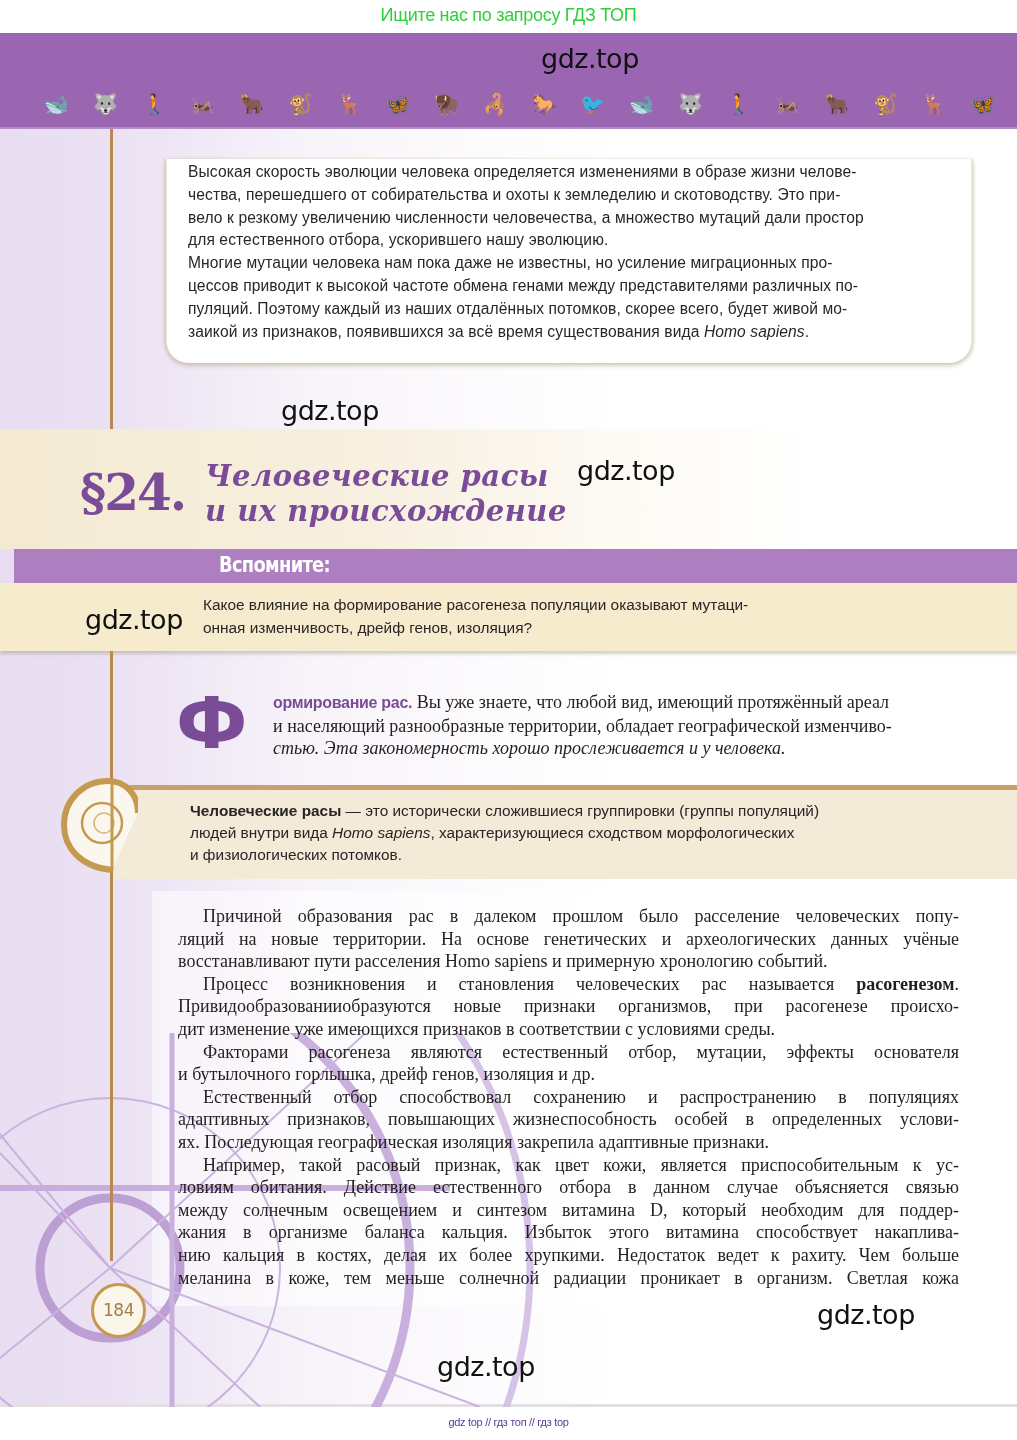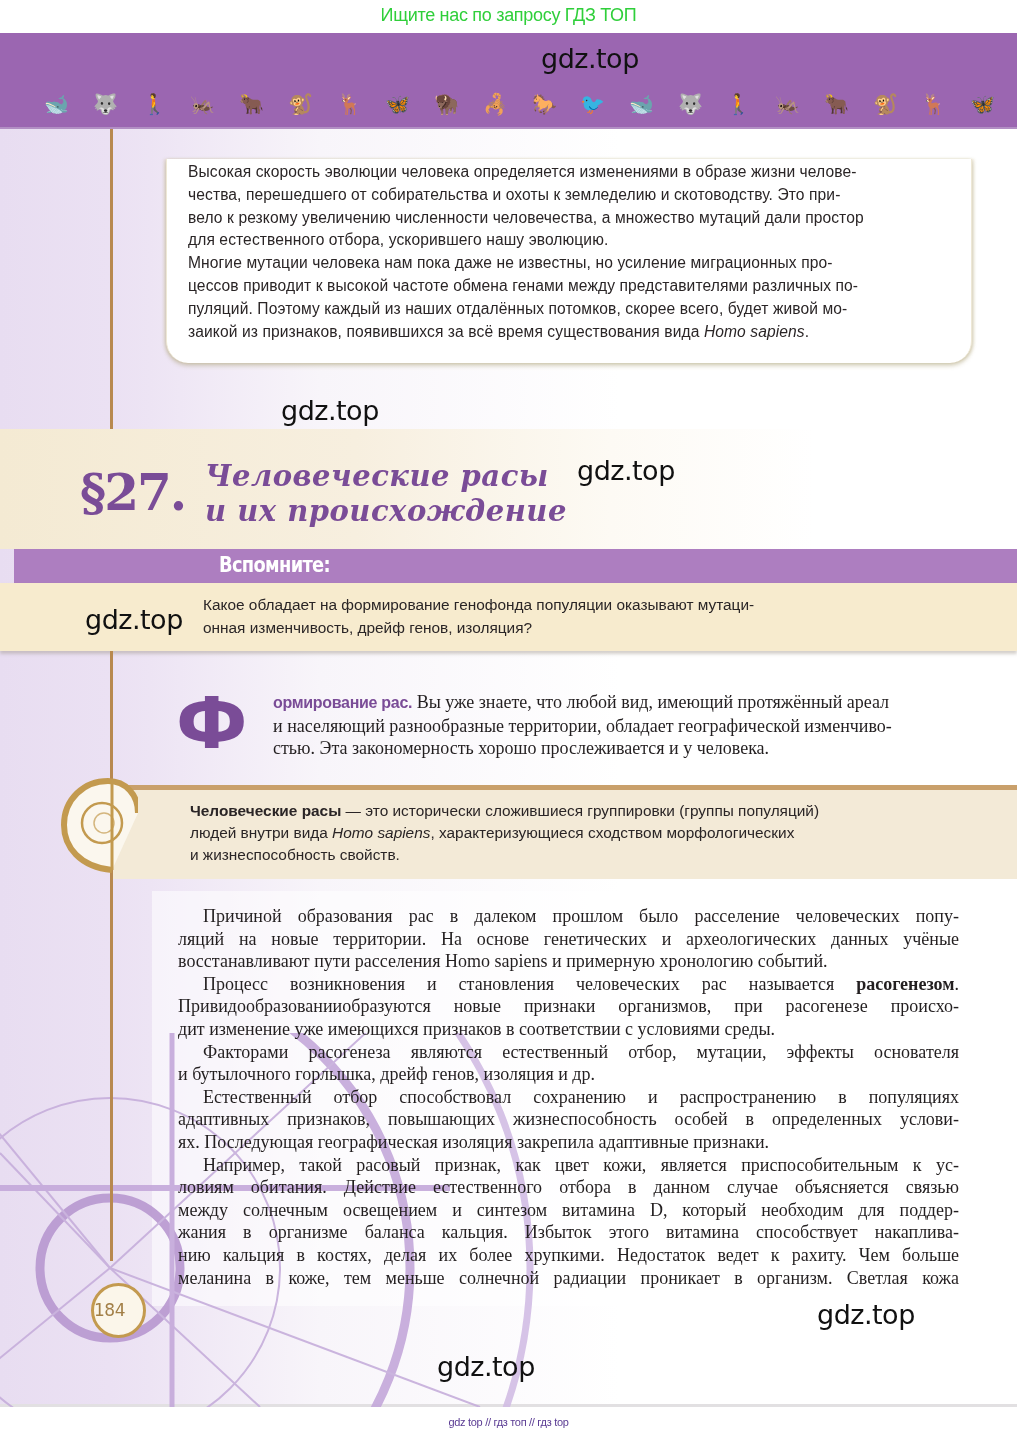--- a/index.html
+++ b/index.html
@@ -40,42 +40,42 @@
     .recall-body { position: absolute; left: 0; top: 550px; width: 1017px; height: 68px; background: #f7ebce;
       box-shadow: 0 3px 3px rgba(160,150,140,0.45); }
     .recall-text { position: absolute; left: 203px; top: 11px; width: 660px; font-size: 15.4px; line-height: 22.5px; color: #2a2526; }
     .recall-text span { display: block; }
 
     .intro { position: absolute; left: 176px; top: 658px; width: 785px; height: 80px; }
     .dropcap { position: absolute; left: 0; top: -4px; font-family: "DejaVu Sans", sans-serif; font-weight: bold; color: #7a4c97; font-size: 72px; line-height: 72px; }
     .intro-text { position: absolute; left: 64px; top: 0px; width: 719px; font-family: "Liberation Serif", serif; font-size: 18px; line-height: 22.5px; text-align: justify; color: #231f20; }
     .intro-text .lead { font-family: "Liberation Sans", sans-serif; font-weight: bold; color: #7a4c97; font-size: 16px; letter-spacing: -0.3px; }
     .intro-text span.l { display: block; margin-left: 33px; }
-    .intro-text .l3 { margin-left: -2px; }
+    .intro-text .l3 { margin-left: -2px; font-style: italic; }
 
     .def-box { position: absolute; left: 110px; top: 752px; width: 989px; height: 94px; background: #f3ead7;
       border-top: 5px solid #c9a06b; }
     .def-text { position: absolute; left: 80px; top: 10px; width: 754px; font-size: 15.4px; line-height: 22px; color: #2a2526; text-align: justify; }
     .def-text b { font-weight: bold; }
     .def-text em { font-style: italic; }
     .def-text span.l { display: block; }
     .spiral { position: absolute; left: 60px; top: 742px; width: 78px; height: 100px; z-index: 4; }
 
     .body-text { position: absolute; left: 178px; top: 872px; width: 781px; font-family: "Liberation Serif", serif; font-size: 18px; line-height: 22.6px; color: #231f20; }
     .body-text .ln { display: block; white-space: nowrap; text-align: justify; text-align-last: justify; }
     .body-text .ln.last { text-align-last: left; }
     .body-text .ind { padding-left: 25px; }
     .body-text b { font-weight: bold; }
 
     .body-panel { position: absolute; left: 152px; top: 858px; width: 865px; height: 415px; background: rgba(255,255,255,0.55); }
 
     .deco { position: absolute; left: 0; top: 1000px; width: 700px; height: 374px; z-index: 1; pointer-events: none; }
 
     .page-num { position: absolute; left: 91px; top: 1250px; width: 55px; height: 55px; border-radius: 50%; border: 3px solid #c39a4f; background: #fbf6ea;
-      font-family: "DejaVu Sans", sans-serif; font-size: 17px; color: #a27f47; text-align: left; line-height: 49px; z-index: 5; letter-spacing: -0.5px; }
+      font-family: "DejaVu Sans", sans-serif; font-size: 17px; color: #a27f47; text-align: center; line-height: 49px; z-index: 5; letter-spacing: -0.5px; }
 
     .bottom-rule { position: absolute; left: 0; top: 1404px; width: 1017px; height: 3px; background: #e2e0e2; }
     .footer { position: absolute; left: 0; top: 1407px; width: 1017px; height: 33px; background: #fff; text-align: center; font-size: 11px; line-height: 30px; color: #5a3b93; letter-spacing: -0.3px; }
   </style>
 </head>
 <body>
 
 <div class="top-banner">Ищите нас по запросу ГДЗ ТОП</div>
 
 <div class="page">
@@ -135,52 +135,52 @@
       <span>Многие мутации человека нам пока даже не известны, но усиление миграционных про-</span>
       <span>цессов приводит к высокой частоте обмена генами между представителями различных по-</span>
       <span>пуляций. Поэтому каждый из наших отдалённых потомков, скорее всего, будет живой мо-</span>
       <span><i style="font-style:normal">заикой из признаков, появившихся за всё время существования вида </i><em>Homo sapiens</em><i style="font-style:normal">.</i></span>
     </p>
   </div>
 
   <span class="wm" style="left:281px;top:362px;">gdz.top</span>
 
   <div class="title-band"></div>
-  <div class="para-num">§27.</div>
+  <div class="para-num">§24.</div>
   <div class="para-title">
     <span>Человеческие расы</span>
     <span>и их происхождение</span>
   </div>
   <span class="wm" style="left:577px;top:422px;">gdz.top</span>
 
   <div class="recall-bar">
     <span class="recall-label">Вспомните:</span>
   </div>
   <div class="recall-body">
     <div class="recall-text">
-      <span>Какое обладает на формирование генофонда популяции оказывают мутаци-</span>
+      <span>Какое влияние на формирование расогенеза популяции оказывают мутаци-</span>
       <span>онная изменчивость, дрейф генов, изоляция?</span>
     </div>
   </div>
   <span class="wm" style="left:85px;top:571px;">gdz.top</span>
 
   <div class="intro">
     <span class="dropcap">Ф</span>
     <div class="intro-text">
       <span class="l"><span class="lead">ормирование рас.</span><span> Вы уже знаете, что любой вид, имеющий протяжённый ареал</span></span>
       <span class="l">и населяющий разнообразные территории, обладает географической изменчиво-</span>
       <span class="l l3">стью. Эта закономерность хорошо прослеживается и у человека.</span>
     </div>
   </div>
 
   <div class="def-box">
     <div class="def-text">
       <span class="l"><b>Человеческие расы</b><span> — это исторически сложившиеся группировки (группы популяций)</span></span>
       <span class="l"><span>людей внутри вида </span><em>Homo sapiens</em><span>, характеризующиеся сходством морфологических</span></span>
-      <span class="l">и жизнеспособность свойств.</span>
+      <span class="l">и физиологических потомков.</span>
     </div>
   </div>
   <svg class="spiral" viewBox="0 0 78 100">
     <path d="M52 95 C20 92 4 72 4 50 C4 24 24 6 48 6 C66 6 78 20 78 38" fill="#fbf7ee" stroke="#c39a4f" stroke-width="6"></path>
     <path d="M52 95 L52 4" stroke="#c39a4f" stroke-width="3" fill="none"></path>
     <circle cx="42" cy="48" r="20" fill="none" stroke="#c39a4f" stroke-width="2.5"></circle>
     <circle cx="44" cy="48" r="10" fill="none" stroke="#c39a4f" stroke-width="1.5" opacity="0.7"></circle>
   </svg>
 
   <div class="body-panel"></div>

